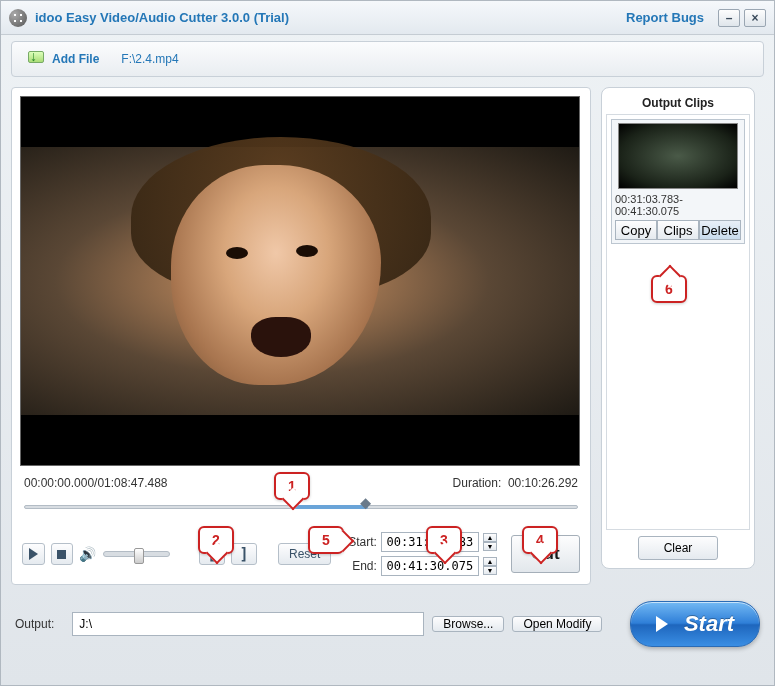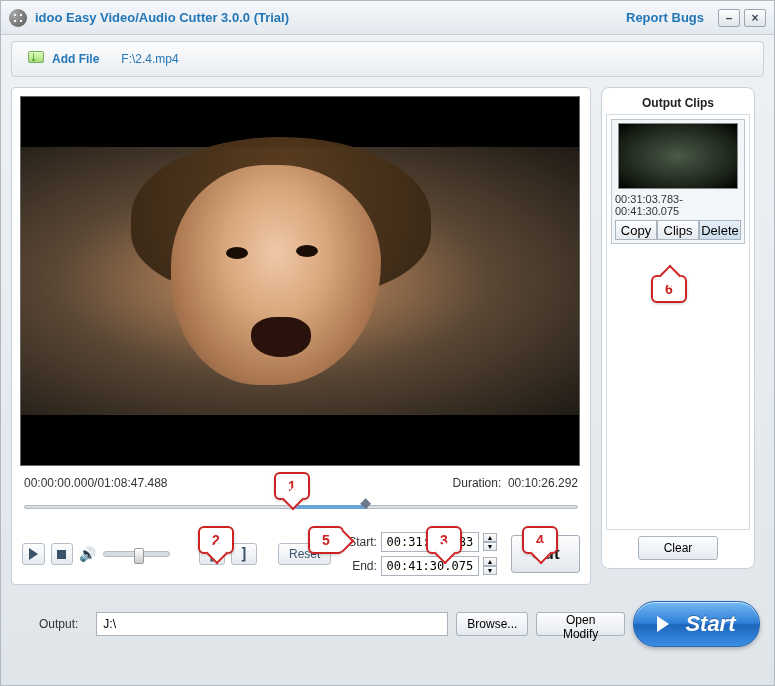--- a/index.html
+++ b/index.html
@@ -68,23 +68,23 @@
 .clip-list { flex:1; border:1px solid #d5dbe1; background:#fff; padding:4px; overflow:auto; }
 .clip { border:1px solid #bcc6d0; background:#f3f6f9; padding:3px; }
 .clip-thumb { width:120px; height:66px; margin:0 auto; background: radial-gradient(ellipse at 50% 50%, #4a5a48 0%, #1a2218 70%, #000 100%); border:1px solid #888; }
 .clip-time { font-size:11px; color:#333; margin-top:4px; }
 .clip-btns { display:flex; margin-top:3px; }
 .clip-btns .cb { flex:1; height:20px; border:1px solid #a9b4bf; background:linear-gradient(#fdfdfe,#e5eaef); font-size:13px; display:flex; align-items:center; justify-content:center; cursor:pointer; }
 .clip-btns .cb:nth-child(3) { background:linear-gradient(#e8eff7,#c9dced); }
 .clearbtn { width:80px; height:24px; align-self:center; margin:6px auto 4px; border:1px solid #a9b4bf; background:linear-gradient(#fdfdfe,#e5eaef); border-radius:3px; font-size:12px; cursor:pointer; display:flex; align-items:center; justify-content:center; }
 
 .bottom-row { display:flex; align-items:center; gap:8px; padding:6px 14px 10px 14px; }
-.outlbl { color:#333; font-size:12px; margin-right:10px;margin-left:24px; }
+.outlbl { color:#333; font-size:12px; margin-right:10px; }
 .outinput { flex:0 0 352px; height:24px; border:1px solid #a9b4bf; background:#fff; padding:0 6px; font-size:12px; }
-.smallbtn { height:24px; padding:0 10px; border:1px solid #a9b4bf; background:linear-gradient(#fdfdfe,#e5eaef); border-radius:3px; font-size:12px; cursor:pointer; }
+.smallbtn { height:16px; padding:0 10px; border:1px solid #a9b4bf; background:linear-gradient(#fdfdfe,#e5eaef); border-radius:3px; font-size:12px; cursor:pointer; }
 .startbtn { margin-left:auto; width:130px; height:46px; border-radius:22px; border:1px solid #2b6bb5; background:linear-gradient(#73b9f4,#2f7fd8 48%,#1e66bd 52%,#3a8ee4); display:flex; align-items:center; justify-content:center; gap:16px; cursor:pointer; box-shadow:inset 0 1px 0 rgba(255,255,255,0.6), 0 2px 4px rgba(0,0,0,0.25); }
 .startbtn .tri { width:0; height:0; border-left:12px solid #fff; border-top:8px solid transparent; border-bottom:8px solid transparent; }
 .startbtn .lbl { color:#fff; font-size:22px; font-weight:bold; font-style:italic; text-shadow:0 -1px 0 rgba(0,0,0,0.3); }
 
 .callout { position:absolute; background:#fff; border:2px solid #cc2222; border-radius:6px; padding:4px 12px; color:#cc2222; font-size:14px; font-weight:bold; box-shadow:0 1px 3px rgba(0,0,0,0.2); }
 .callout::after { content:""; position:absolute; width:14px; height:14px; background:#fff; border-right:2px solid #cc2222; border-bottom:2px solid #cc2222; }
 .co-down::after { bottom:-9px; left:50%; margin-left:-7px; transform:rotate(45deg); }
 .co-right::after { right:-9px; top:50%; margin-top:-7px; transform:rotate(-45deg); }
 .co-up::after { top:-9px; left:50%; margin-left:-7px; transform:rotate(-135deg); }
 </style>

